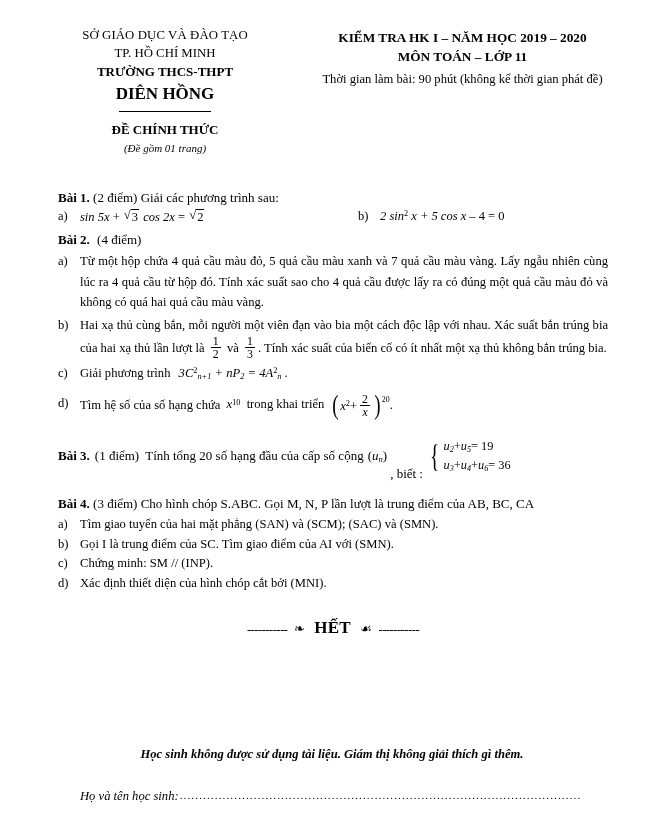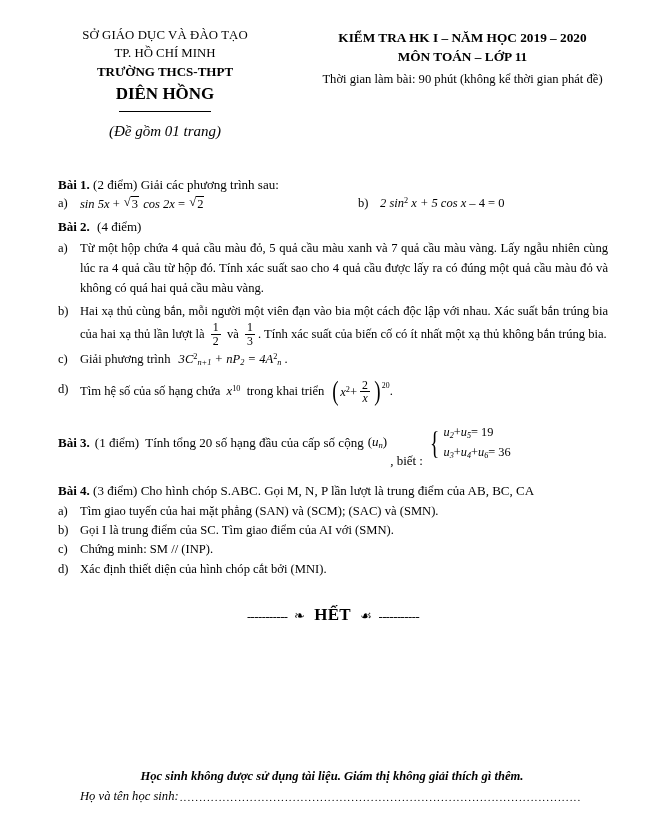--- a/index.html
+++ b/index.html
@@ -17,21 +17,21 @@
   
   .header{display:flex;padding:26px 21px 0 30px;}
   .hdr-left{width:270px;text-align:center;line-height:1.42;}
   .hdr-right{flex:1;text-align:center;line-height:1.45;padding-top:2px;}
   .hdr-left .line1{font-size:12.8px;letter-spacing:.1px;}
   .hdr-left .line2{font-size:12.8px;}
   .hdr-left .school{font-weight:bold;font-size:13px;margin-top:1px;}
   .hdr-left .school2{font-weight:bold;font-size:17px;}
   .rule{width:92px;height:1.4px;background:#000;margin:5px auto 9px auto;}
   .official{font-weight:bold;font-size:13px;}
-  .pages{font-style:italic;font-size:15px;margin-top:1px;}
+  .pages{font-style:italic;font-size:11px;margin-top:1px;}
   .hdr-right .t1{font-weight:bold;font-size:13.3px;}
   .hdr-right .t2{font-weight:bold;font-size:13.3px;}
   .hdr-right .t3{font-size:12.6px;margin-top:3px;}
 
   
   .content{padding:0 38px 0 58px;margin-top:34px;}
   .prob{margin-bottom:2px;}
   .prob-head{font-size:13px;margin-bottom:3px;}
   .prob-head .lbl{font-weight:bold;}
   .items{list-style:none;margin:0;padding:0;}
@@ -62,35 +62,36 @@
 
   
   .endmark{text-align:center;margin-top:26px;font-size:12.6px;letter-spacing:.2px;}
   .endmark .dash{letter-spacing:-0.5px;}
   .endmark .orn{font-size:13px;margin:0 3px;}
   .endmark .het{font-weight:bold;font-size:17px;margin:0 3px;}
 
   
   .footer{position:absolute;left:0;right:0;bottom:34px;padding:0 40px 0 58px;}
   .note{text-align:center;font-weight:bold;font-style:italic;font-size:12.6px;}
-  .namerow{margin-top:5px;font-style:italic;font-size:12.6px;display:flex;align-items:center;padding-left:22px;}
+  .namerow{margin-top:27px;font-style:italic;font-size:12.6px;display:flex;align-items:flex-start;padding-left:22px;}
   .dots{flex:1;overflow:hidden;white-space:nowrap;letter-spacing:1.15px;font-style:normal;font-size:11px;margin-left:1px;}
 </style>
 </head>
 <body>
 
 <div class="page">
 
   <div class="header">
     <div class="hdr-left">
       <div class="line1">SỞ GIÁO DỤC VÀ ĐÀO TẠO</div>
       <div class="line2">TP. HỒ CHÍ MINH</div>
       <div class="school">TRƯỜNG THCS-THPT</div>
       <div class="school2">DIÊN HỒNG</div>
       <div class="rule"></div>
+      <div class="official">ĐỀ CHÍNH THỨC</div>
       <div class="pages">(Đề gồm 01 trang)</div>
     </div>
     <div class="hdr-right">
       <div class="t1">KIỂM TRA HK I – NĂM HỌC 2019 – 2020</div>
       <div class="t2">MÔN TOÁN –  LỚP 11</div>
       <div class="t3">Thời gian làm bài: 90 phút (không kể thời gian phát đề)</div>
     </div>
   </div>
 
   <div class="content">

